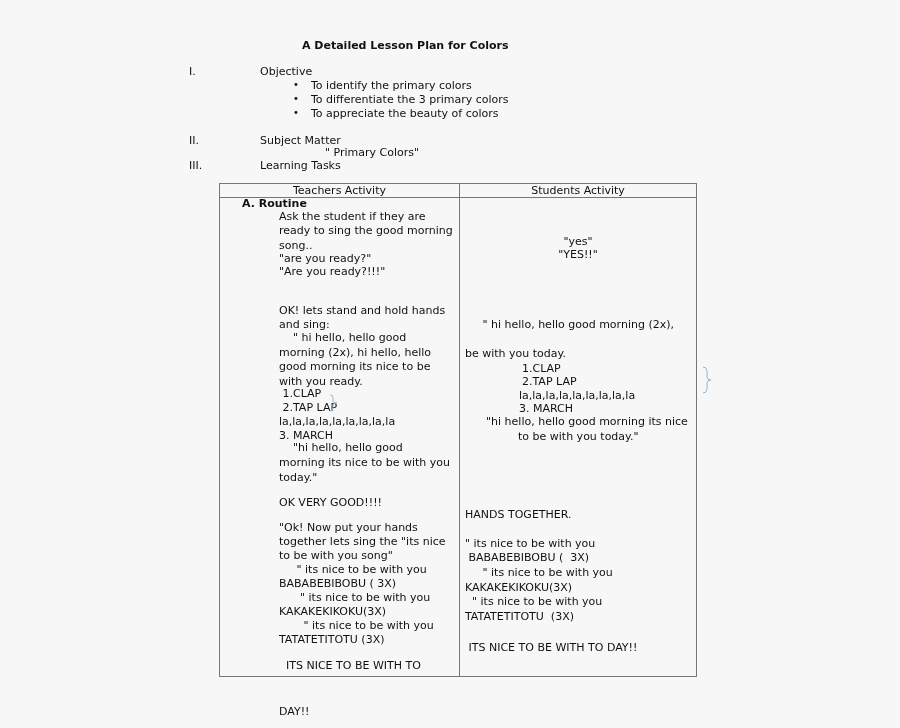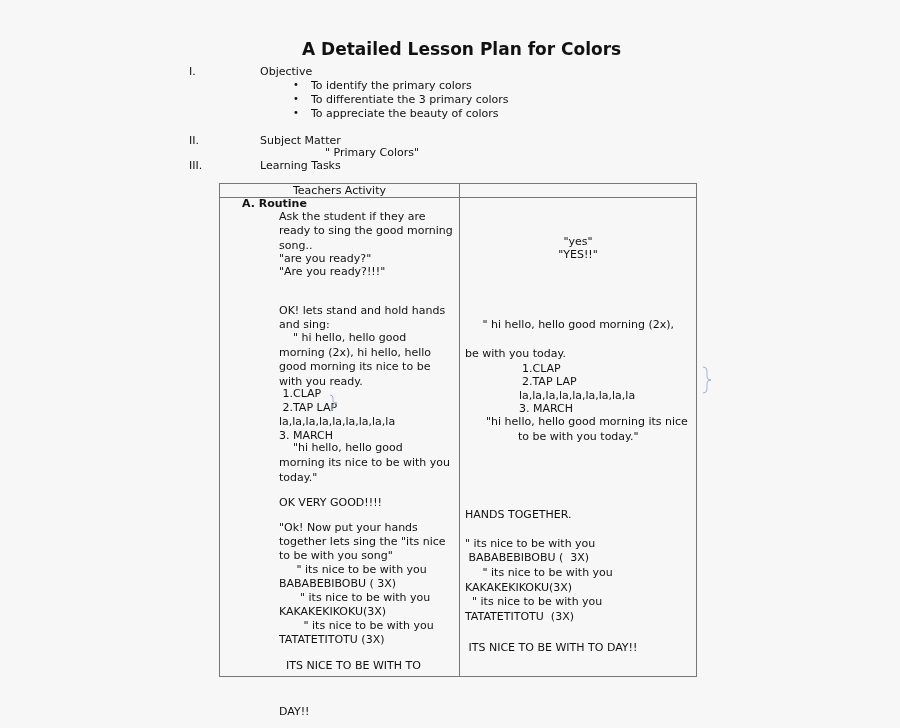--- a/index.html
+++ b/index.html
@@ -1,21 +1,21 @@
 <!DOCTYPE html>
 <html><head>
 <meta charset="utf-8">
 <style>
   html, body { margin:0; padding:0; }
   body {
     width:900px; height:728px; background:#f7f7f7; position:relative; overflow:hidden;
     font-family:"DejaVu Sans", sans-serif; color:#111; font-size:11px;
   }
   .abs { position:absolute; white-space:nowrap; }
-  .title { font-weight:bold; font-size:17px; }
+  .title { font-weight:bold; font-size:11px; }
   .bullet { position:absolute; font-size:10px; }
   .tbl { position:absolute; left:219px; top:183px; width:478px; height:494px; border:1px solid #777; box-sizing:border-box; }
   .hdrline { position:absolute; left:0; right:0; top:13px; border-top:1px solid #777; }
   .vline { position:absolute; top:0; bottom:0; left:239px; border-left:1px solid #777; }
   .th { position:absolute; top:0; height:13px; line-height:13px; text-align:center; }
   .t { position:absolute; white-space:nowrap; line-height:14.5px; }
   .brace { position:absolute; left:701px; top:366px; }
 </style>
 </head>
 <body>
@@ -36,20 +36,21 @@
 <div class="abs" style="left:260px;top:134px;">Subject Matter</div>
 <div class="abs" style="left:325px;top:146px;">" Primary Colors"</div>
 
 <div class="abs" style="left:189px;top:159px;">III.</div>
 <div class="abs" style="left:260px;top:159px;">Learning Tasks</div>
 
 <div class="tbl">
   <div class="hdrline"></div>
   <div class="vline"></div>
   <div class="th" style="left:0;width:239px;">Teachers Activity</div>
+  <div class="th" style="left:240px;width:236px;">Students Activity</div>
 
   <div class="t" style="left:22px;top:13px;font-weight:bold;">A.  Routine</div>
 
   <div class="t" style="left:59px;top:26px;">Ask the student if they are</div>
   <div class="t" style="left:59px;top:40px;">ready to sing the good morning</div>
   <div class="t" style="left:59px;top:55px;">song..</div>
   <div class="t" style="left:59px;top:68px;">"are you ready?"</div>
   <div class="t" style="left:59px;top:81px;">"Are you ready?!!!"</div>
   <div class="t" style="left:59px;top:120px;">OK! lets stand and hold hands</div>
   <div class="t" style="left:59px;top:134px;">and sing:</div>

